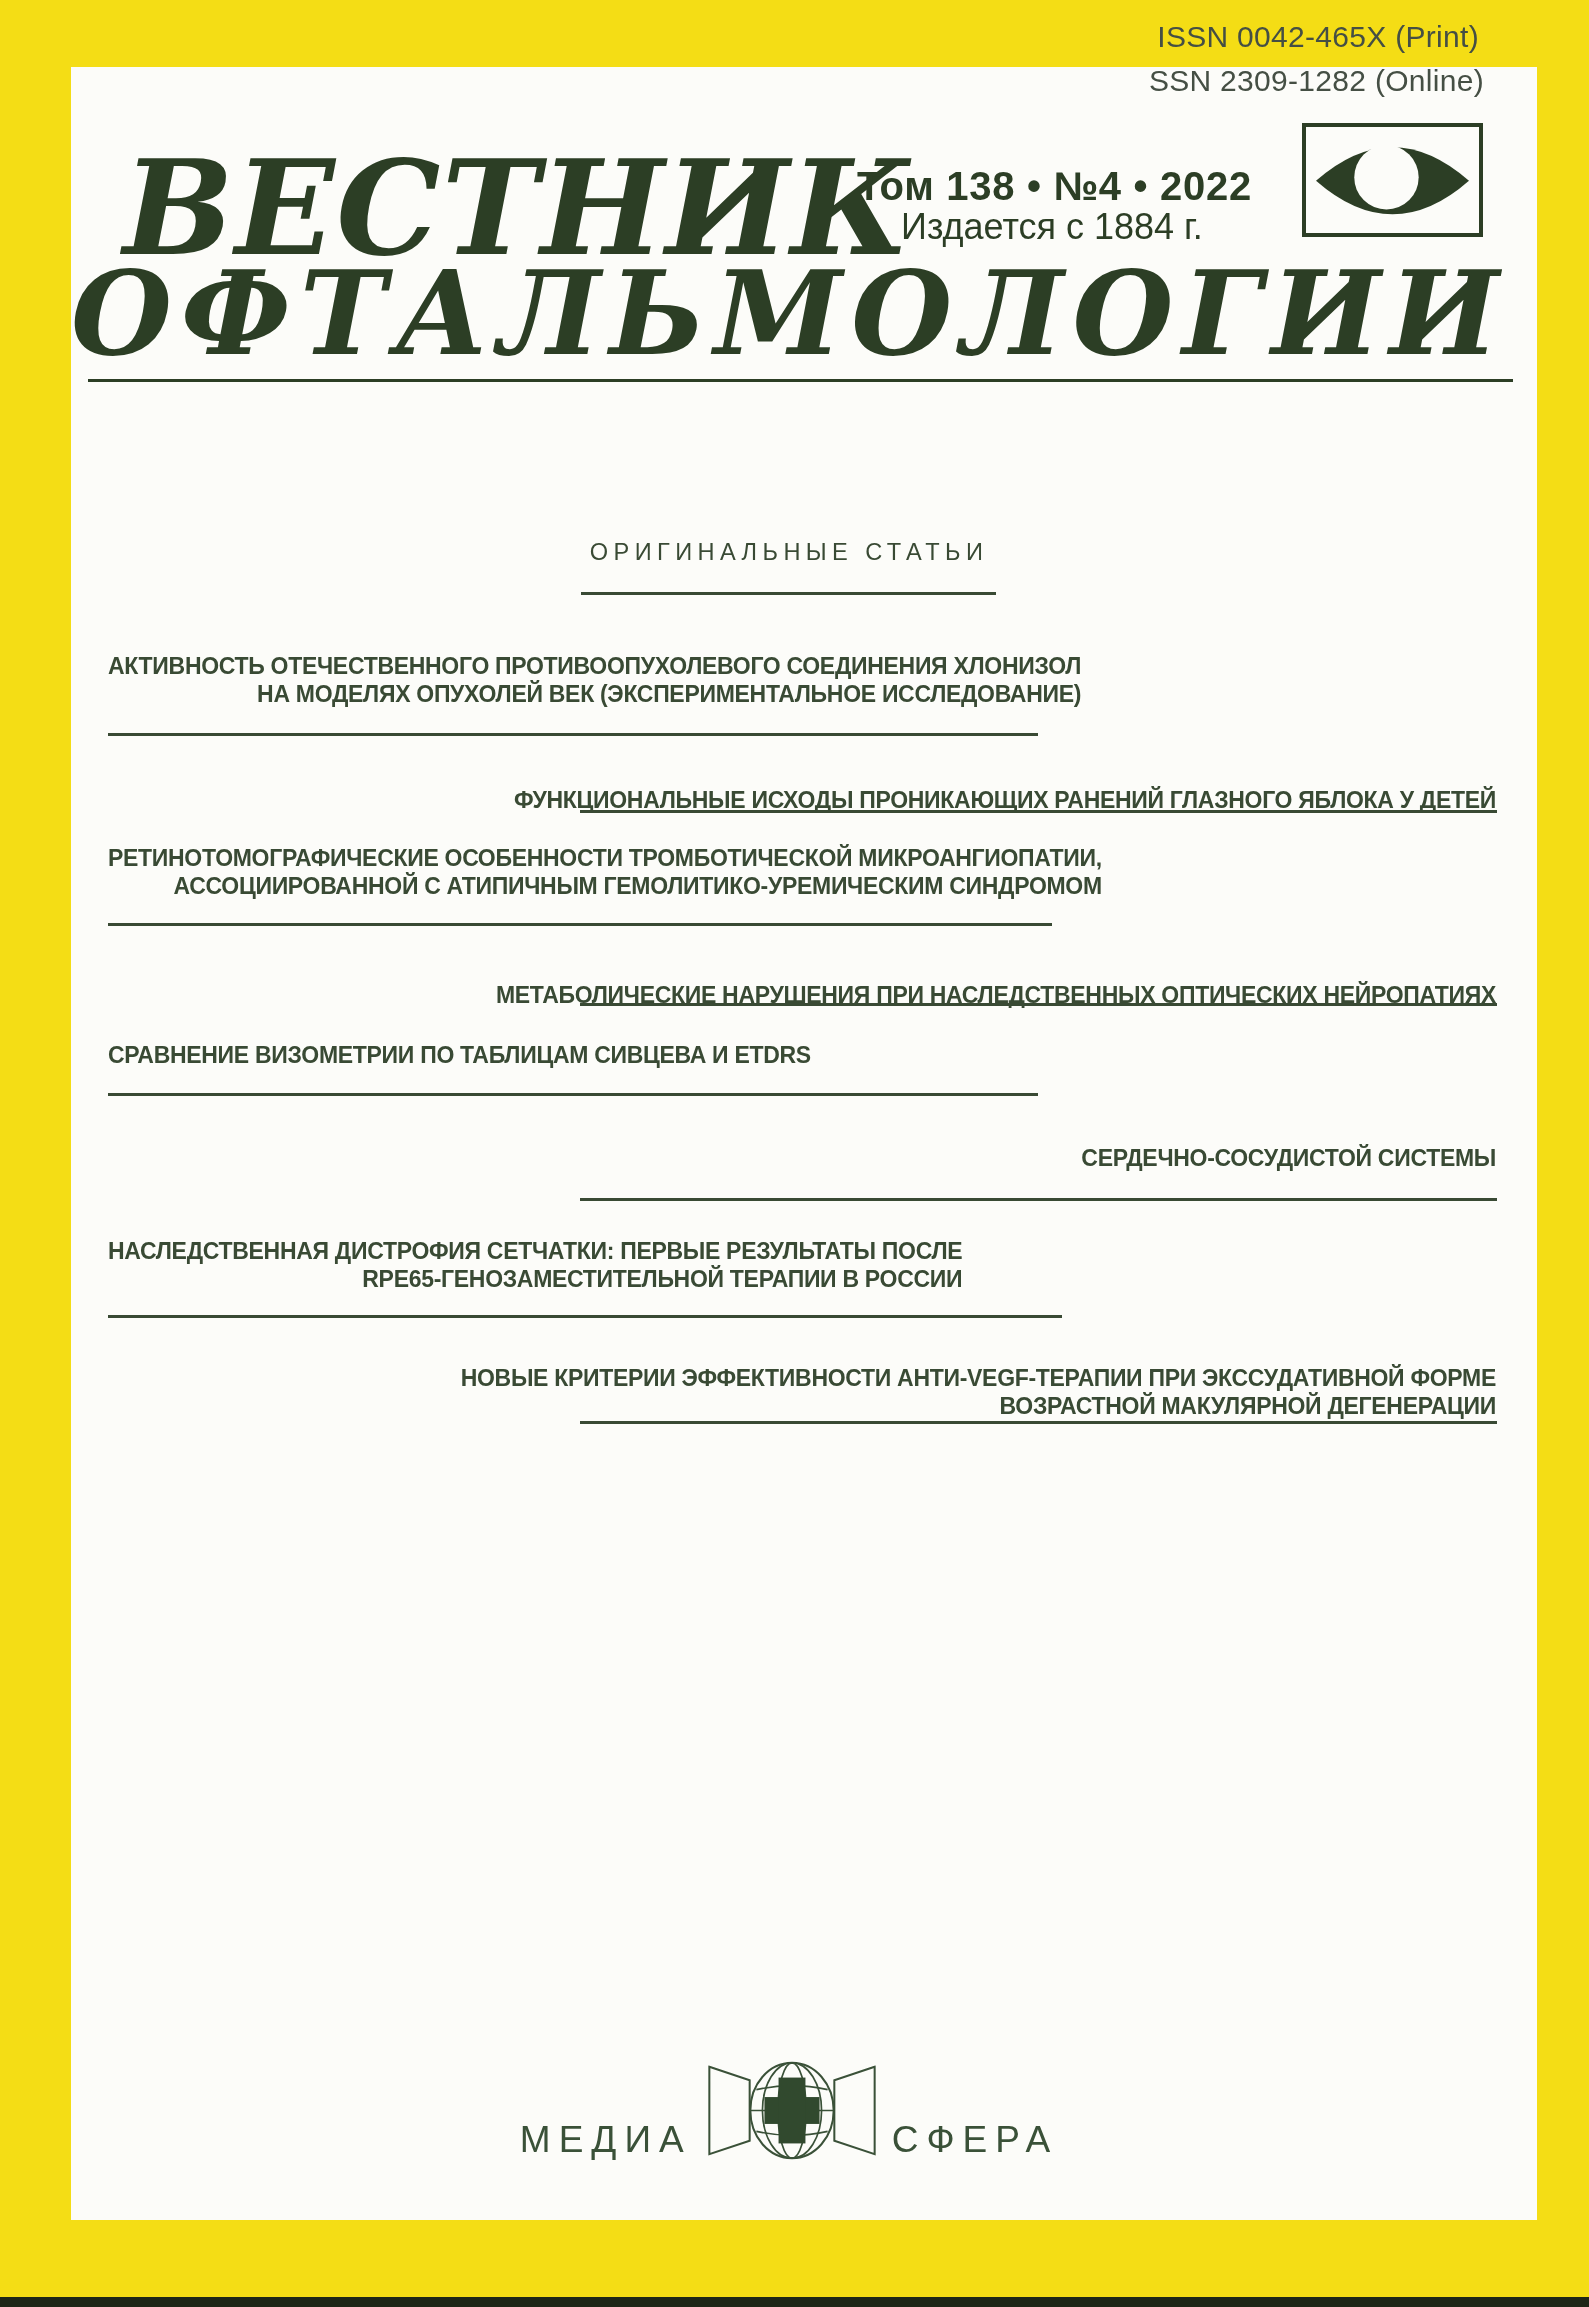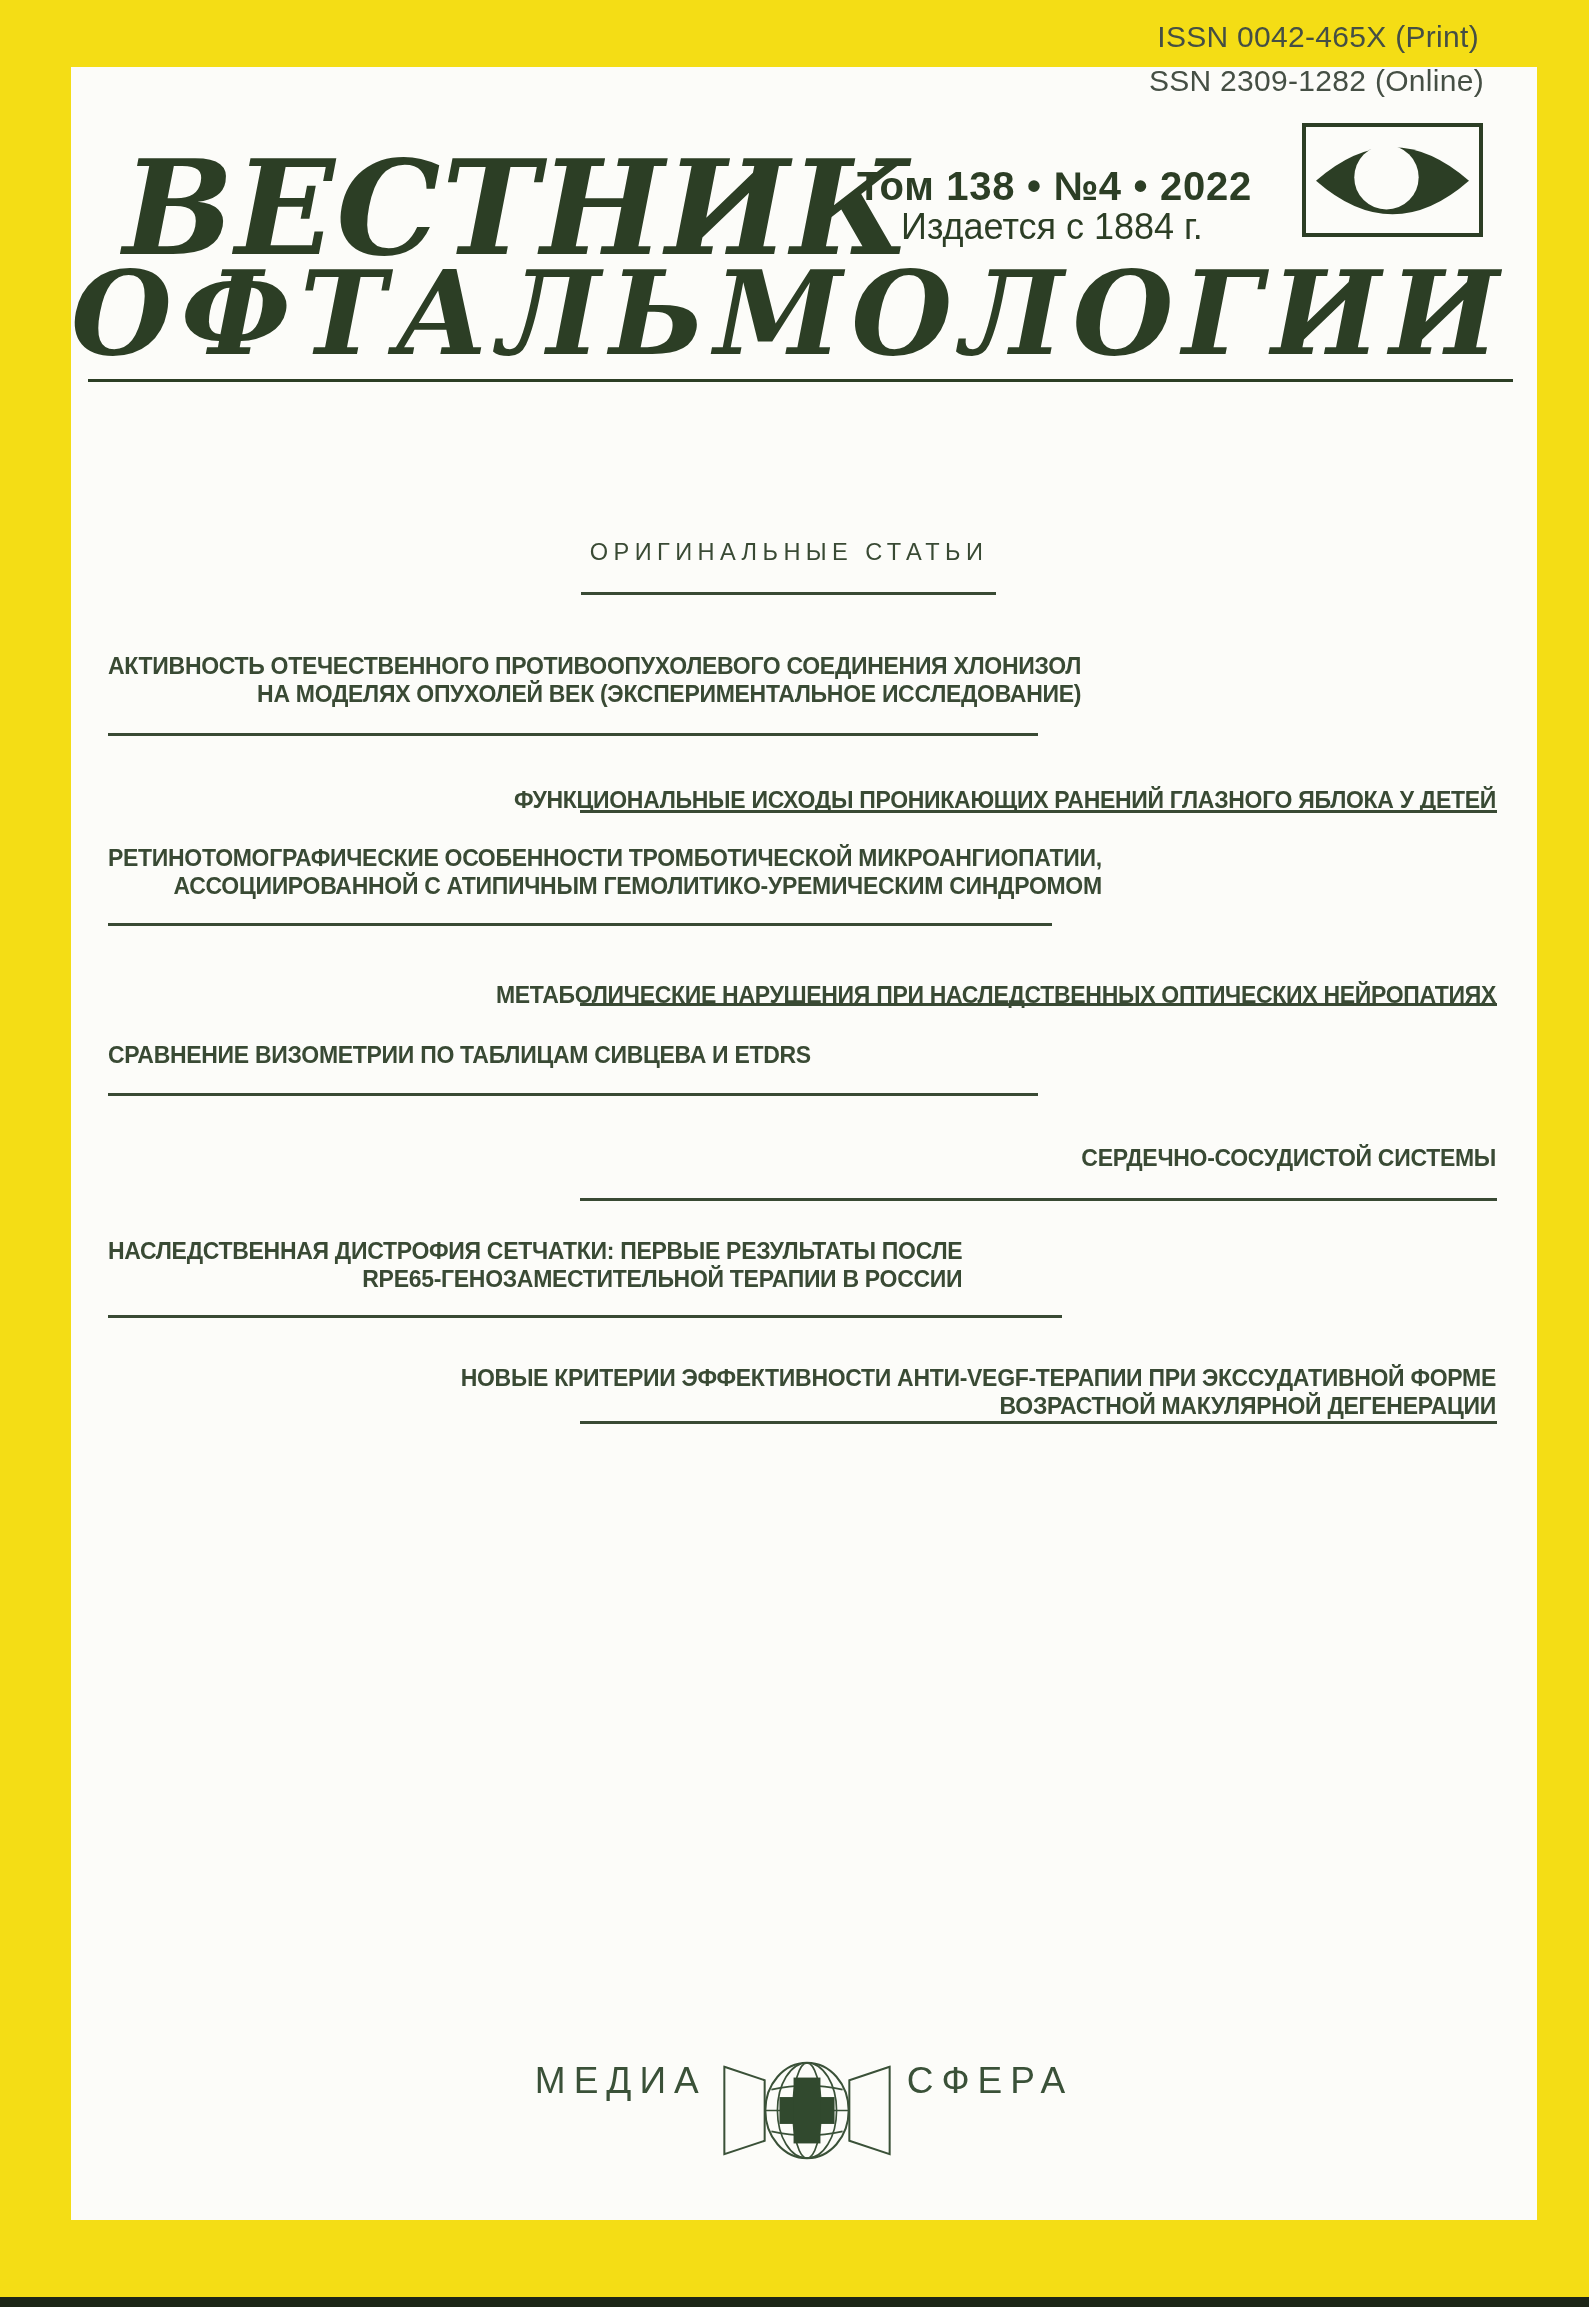--- a/index.html
+++ b/index.html
@@ -80,23 +80,22 @@
     letter-spacing:-0.3px;color:var(--article-green);
     white-space:nowrap;
   }
   .article.left{left:108px;text-align:right;}
   .article.right{right:93px;text-align:right;margin-top:24px;}
   .rule{
     position:absolute;height:2.7px;background:var(--article-green);
   }
   .publisher{
     position:absolute;left:71px;top:2060px;width:1436px;height:101px;
-    display:flex;align-items:flex-start;justify-content:center;gap:16px;
+    display:flex;align-items:flex-end;justify-content:center;gap:16px;
     color:var(--publisher-green);
-    margin-left:15px;
   }
   .publisher-word{
     font-size:37px;letter-spacing:8px;font-weight:normal;white-space:nowrap;
   }
   .globe{width:168px;height:101px;flex:0 0 auto;}
 </style>
 </head>
 <body>
 
 <div class="page">

